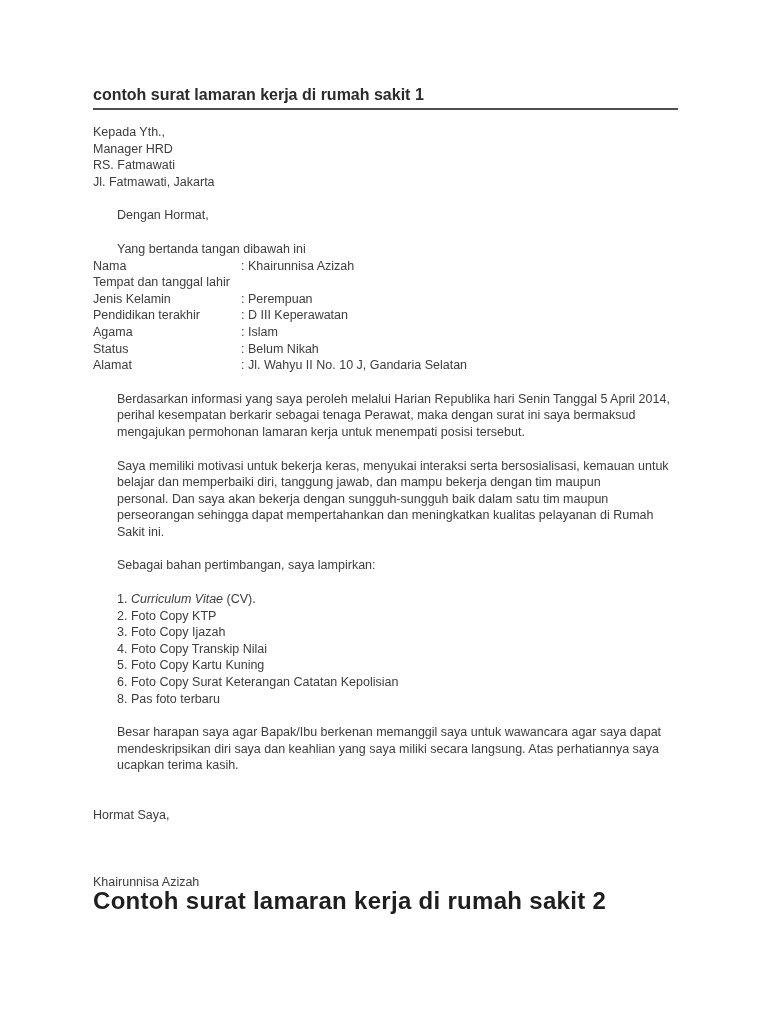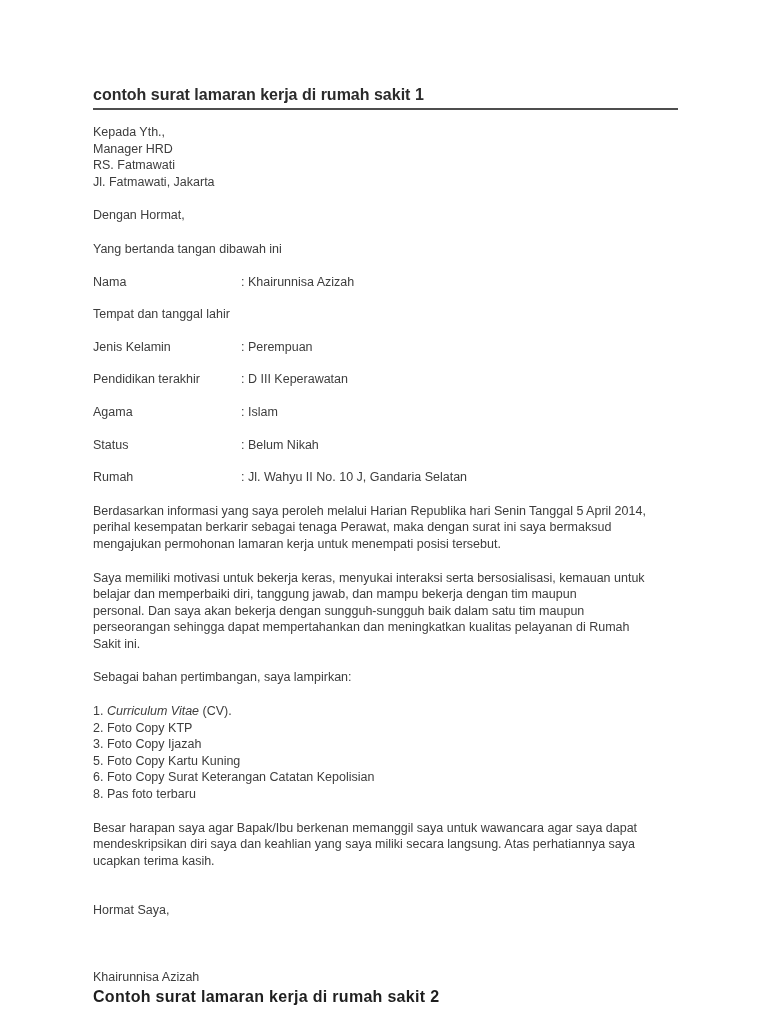--- a/index.html
+++ b/index.html
@@ -32,38 +32,37 @@
     margin: 0 0 6px 0;
   }
   .heading-rule {
     border: none;
     border-top: 2px solid #4e4e4e;
     margin: 0 5px 14px 0;
   }
   .lines {
     white-space: pre-line;
   }
-  .mt-1 { margin-top: 17px; }
+  .mt-1 { margin-top: 17px; margin-left: 24px; }
   .mt-2 { margin-top: 33px; }
   .mt-3 { margin-top: 50px; }
   .mt-4 { margin-top: 42px; }
   .data-row {
     display: flex;
-    margin-top: 16px;
   }
   .field-label {
     flex: 0 0 148px;
   }
   .field-value {
     flex: 1 1 auto;
   }
   .att-item i {
   }
   .doc-title-2 {
-    font-size: 16px;
+    font-size: 24px;
     font-weight: bold;
     color: #1f1f1f;
     line-height: 22px;
     margin: 0;
     letter-spacing: 0.3px;
   }
 </style>
 </head>
 <body>
 
@@ -101,41 +100,42 @@
         </div>
         <div class="data-row">
           <span class="field-label">Agama</span>
           <span class="field-value">: Islam</span>
         </div>
         <div class="data-row">
           <span class="field-label">Status</span>
           <span class="field-value">: Belum Nikah</span>
         </div>
         <div class="data-row">
-          <span class="field-label">Rumah</span>
+          <span class="field-label">Alamat</span>
           <span class="field-value">: Jl. Wahyu II No. 10 J, Gandaria Selatan</span>
         </div>
       </div>
 
     <div class="lines mt-1">Berdasarkan informasi yang saya peroleh melalui Harian Republika hari Senin Tanggal 5 April 2014,
 perihal kesempatan berkarir sebagai tenaga Perawat, maka dengan surat ini saya bermaksud
 mengajukan permohonan lamaran kerja untuk menempati posisi tersebut.</div>
 
     <div class="lines mt-1">Saya memiliki motivasi untuk bekerja keras, menyukai interaksi serta bersosialisasi, kemauan untuk
 belajar dan memperbaiki diri, tanggung jawab, dan mampu bekerja dengan tim maupun
 personal. Dan saya akan bekerja dengan sungguh-sungguh baik dalam satu tim maupun
 perseorangan sehingga dapat mempertahankan dan meningkatkan kualitas pelayanan di Rumah
 Sakit ini.</div>
 
     <div class="mt-1">Sebagai bahan pertimbangan, saya lampirkan:</div>
 
     <div class="mt-1">
         <div class="att-item"><span>1. </span><i>Curriculum Vitae</i><span> (CV).</span></div>
         <div class="att-item"><span>2. </span><span>Foto Copy KTP</span></div>
         <div class="att-item"><span>3. </span><span>Foto Copy Ijazah</span></div>
+        <div class="att-item"><span>4. </span><span>Foto Copy Transkip Nilai</span></div>
         <div class="att-item"><span>5. </span><span>Foto Copy Kartu Kuning</span></div>
         <div class="att-item"><span>6. </span><span>Foto Copy Surat Keterangan Catatan Kepolisian</span></div>
         <div class="att-item"><span>8. </span><span>Pas foto terbaru</span></div>
       </div>
 
     <div class="lines mt-1">Besar harapan saya agar Bapak/Ibu berkenan memanggil saya untuk wawancara agar saya dapat
 mendeskripsikan diri saya dan keahlian yang saya miliki secara langsung. Atas perhatiannya saya
 ucapkan terima kasih.</div>
 
     <div class="mt-2">Hormat Saya,</div>

